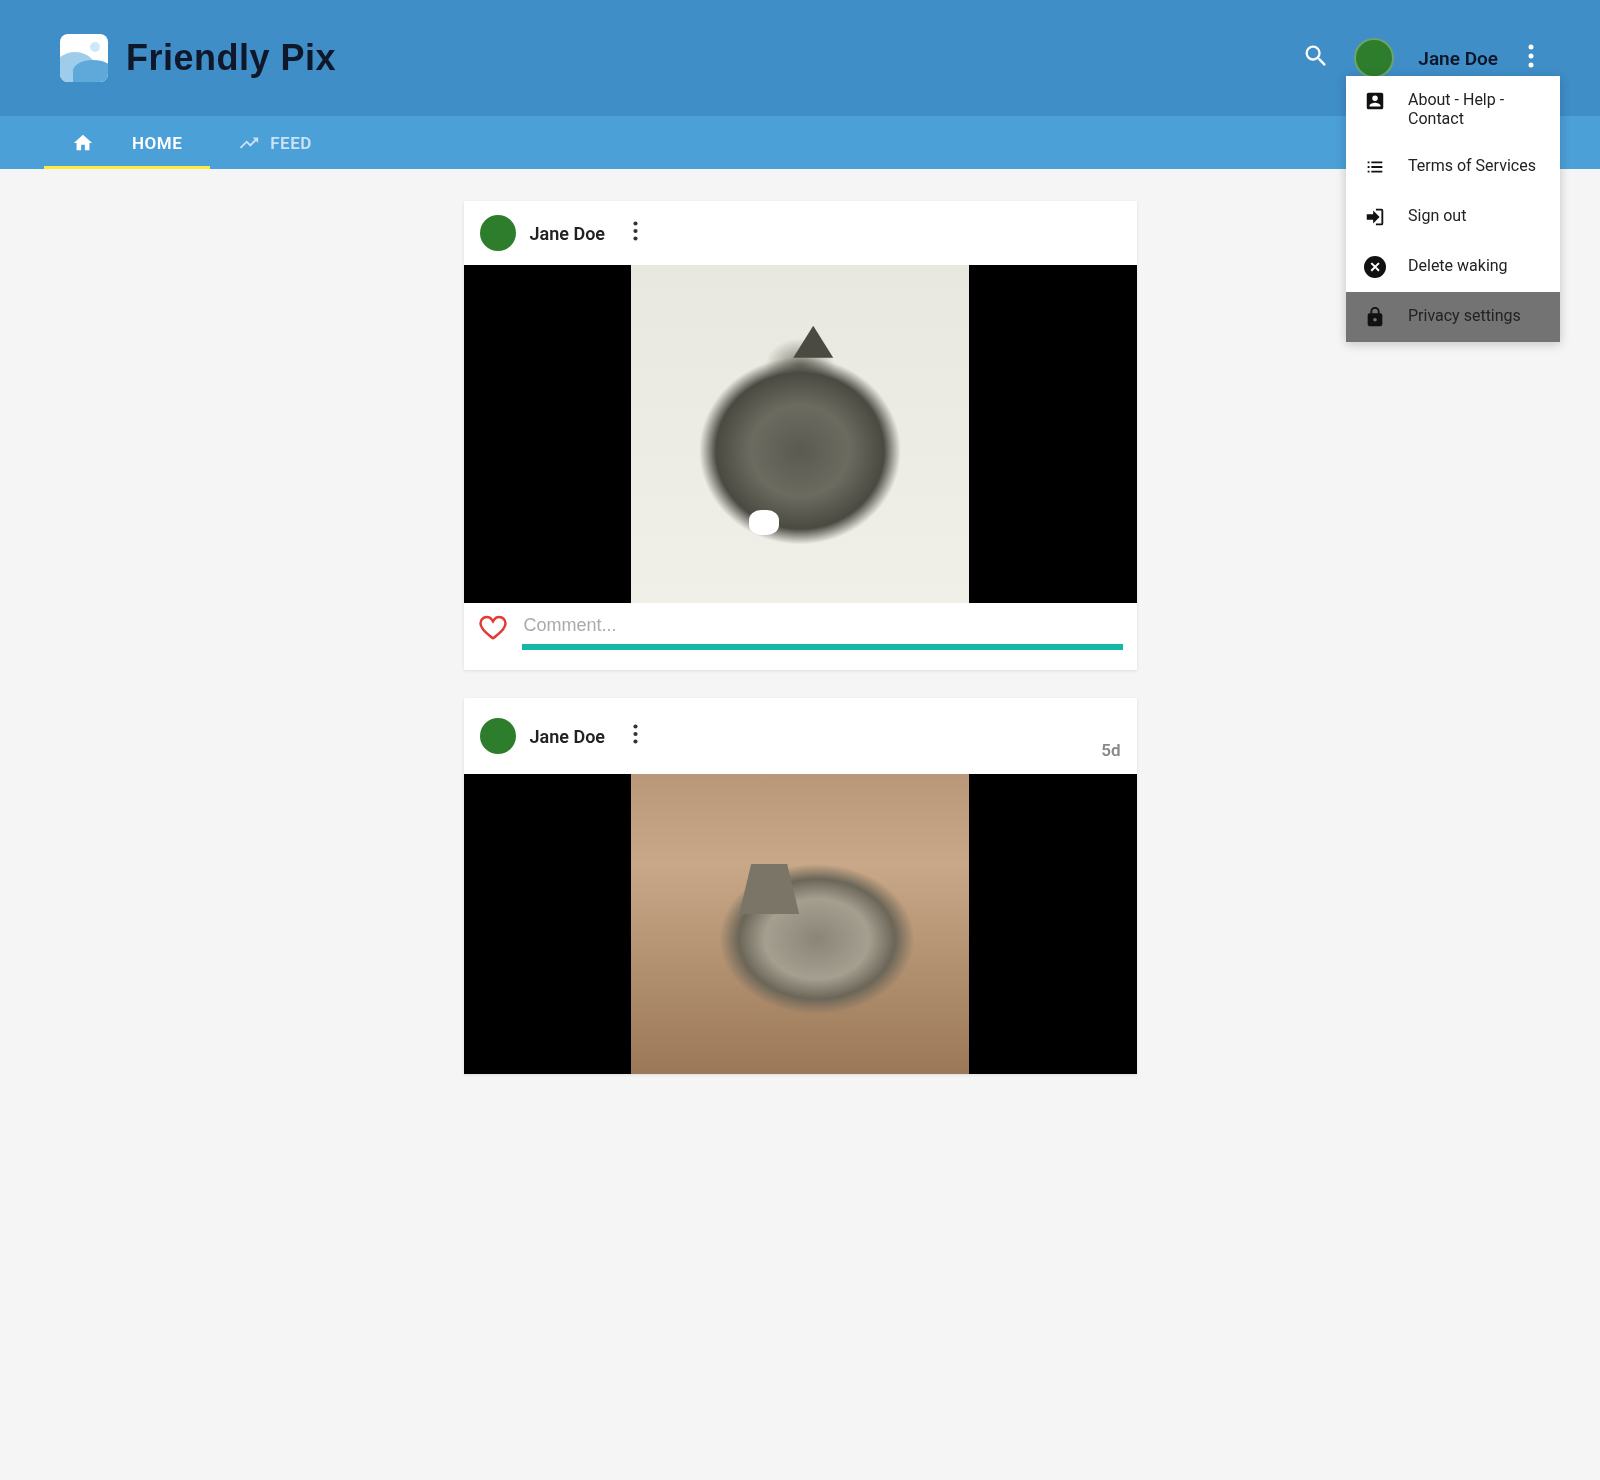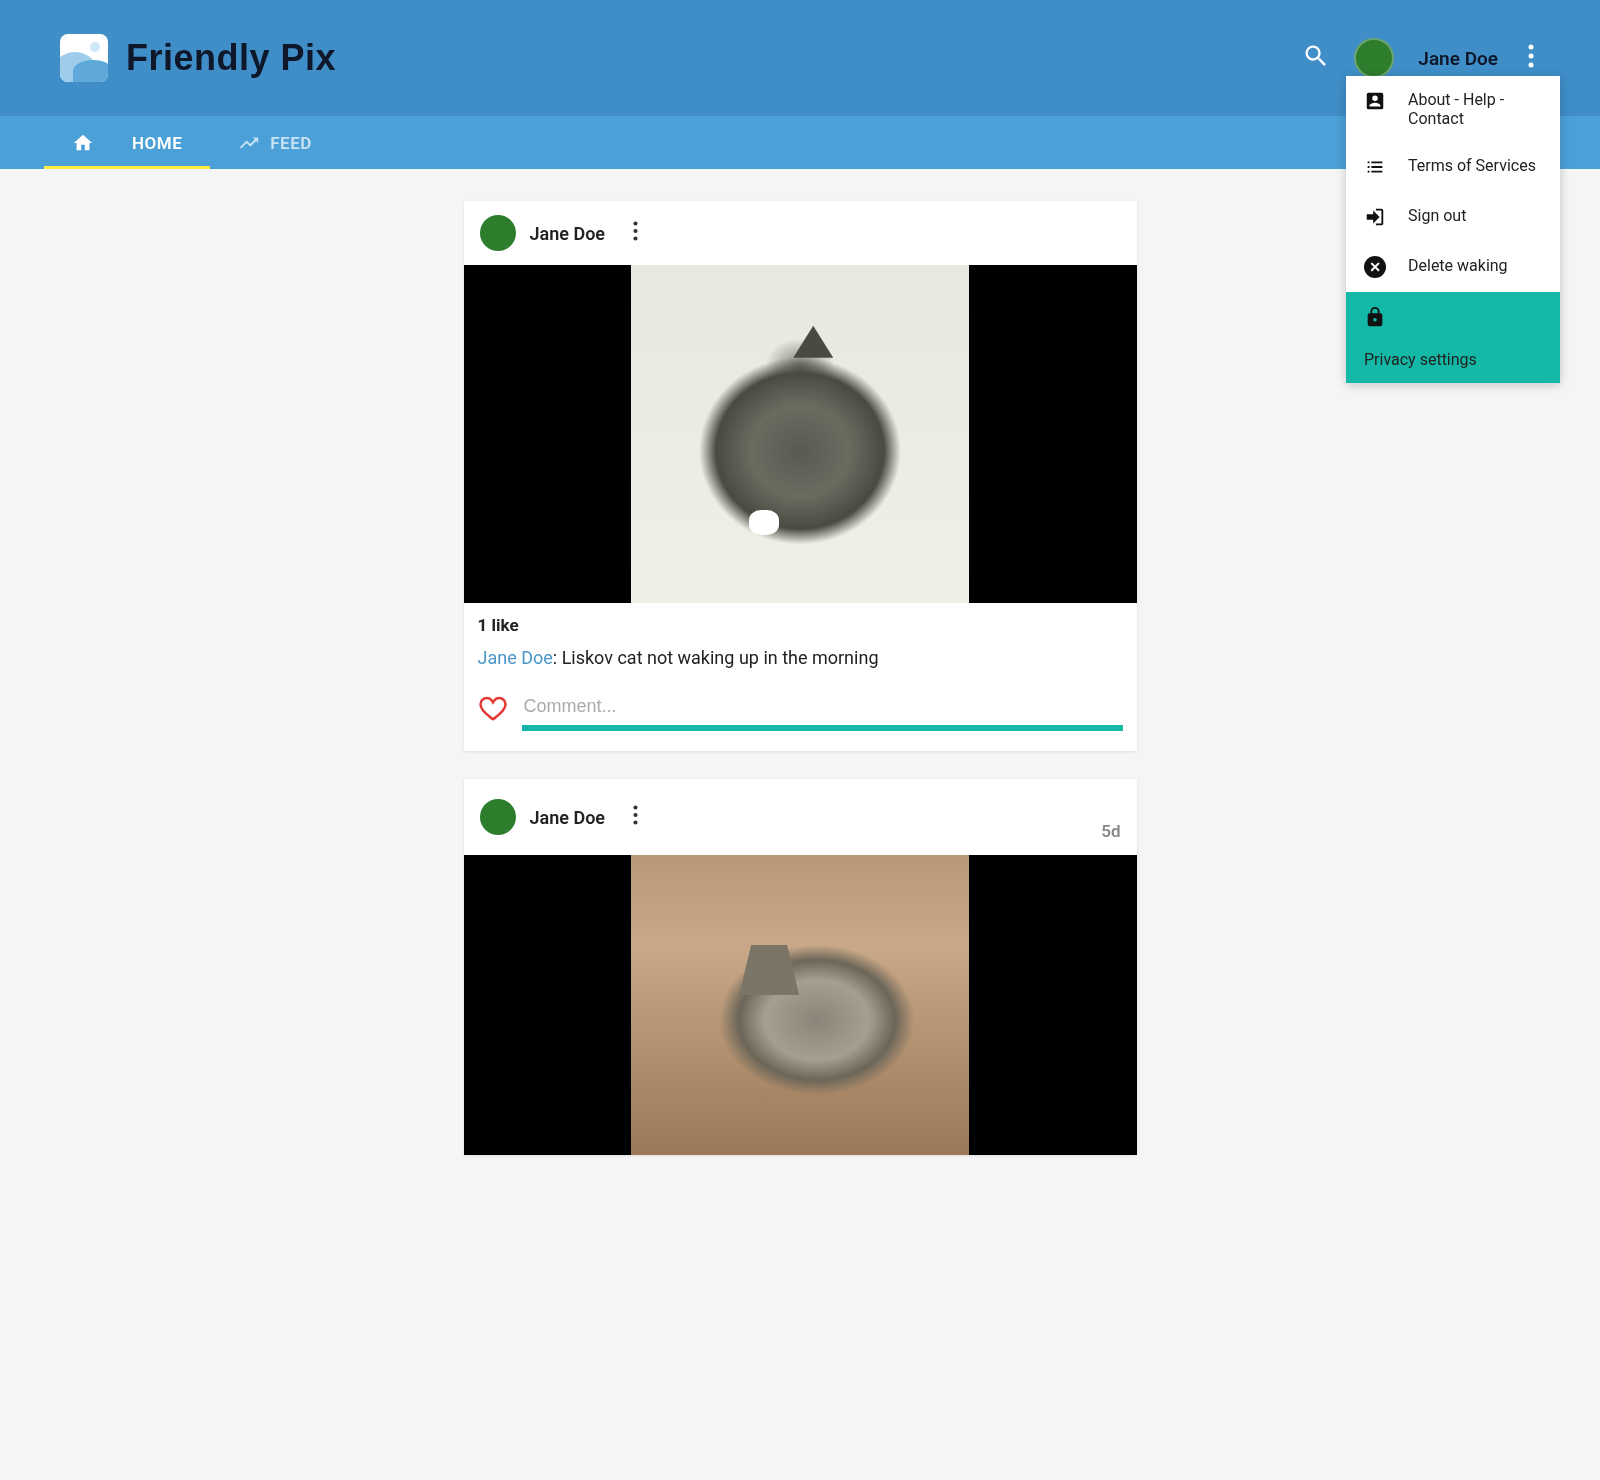--- a/index.html
+++ b/index.html
@@ -237,21 +237,21 @@
   }
   .menu-item {
     display: flex;
     align-items: flex-start;
     gap: 22px;
     padding: 14px 18px;
     font-size: 16px;
     color: #222;
     cursor: pointer;
   }
-  .menu-item.highlight { background: #14b8a6; flex-direction: column; }
+  .menu-item.highlight { background: #737373; }
   .menu-item .mi-icon { width: 22px; height: 22px; fill: #111; flex-shrink: 0; }
   .menu-item .mi-icon.circle {
     width: 22px; height: 22px; background: #111; border-radius: 50%;
     display: flex; align-items: center; justify-content: center;
     color: #fff; font-size: 14px; font-weight: bold;
   }
 </style>
 </head>
 <body>
 
@@ -335,26 +335,20 @@
       <div class="post-more">
         <svg viewBox="0 0 6 24">
             <circle cx="3" cy="3" r="2.5"></circle>
             <circle cx="3" cy="12" r="2.5"></circle>
             <circle cx="3" cy="21" r="2.5"></circle>
           </svg>
       </div>
     </div>
     <div class="post-img">
       <div class="cat1"></div>
-    </div>
-    <div class="post-body">
-      <div class="likes">1 like</div>
-      <div class="caption">
-        <span class="author-link">Jane Doe</span><span>: </span><span>Liskov cat not waking up in the morning</span>
-      </div>
     </div>
     <div class="post-actions">
       <div class="heart">
         <svg viewBox="0 0 24 24">
             <path d="M12 21s-1-.6-2.4-1.8C5.4 15.9 2 12.9 2 9.2 2 6.3 4.2 4 7 4c1.7 0 3.3.9 4.2 2.3L12 7.5l.8-1.2C13.7 4.9 15.3 4 17 4c2.8 0 5 2.3 5 5.2 0 3.7-3.4 6.7-7.6 10C13 20.4 12 21 12 21z"></path>
           </svg>
       </div>
       <input class="comment-input" placeholder="Comment..." style="">
     </div>
   </div>

